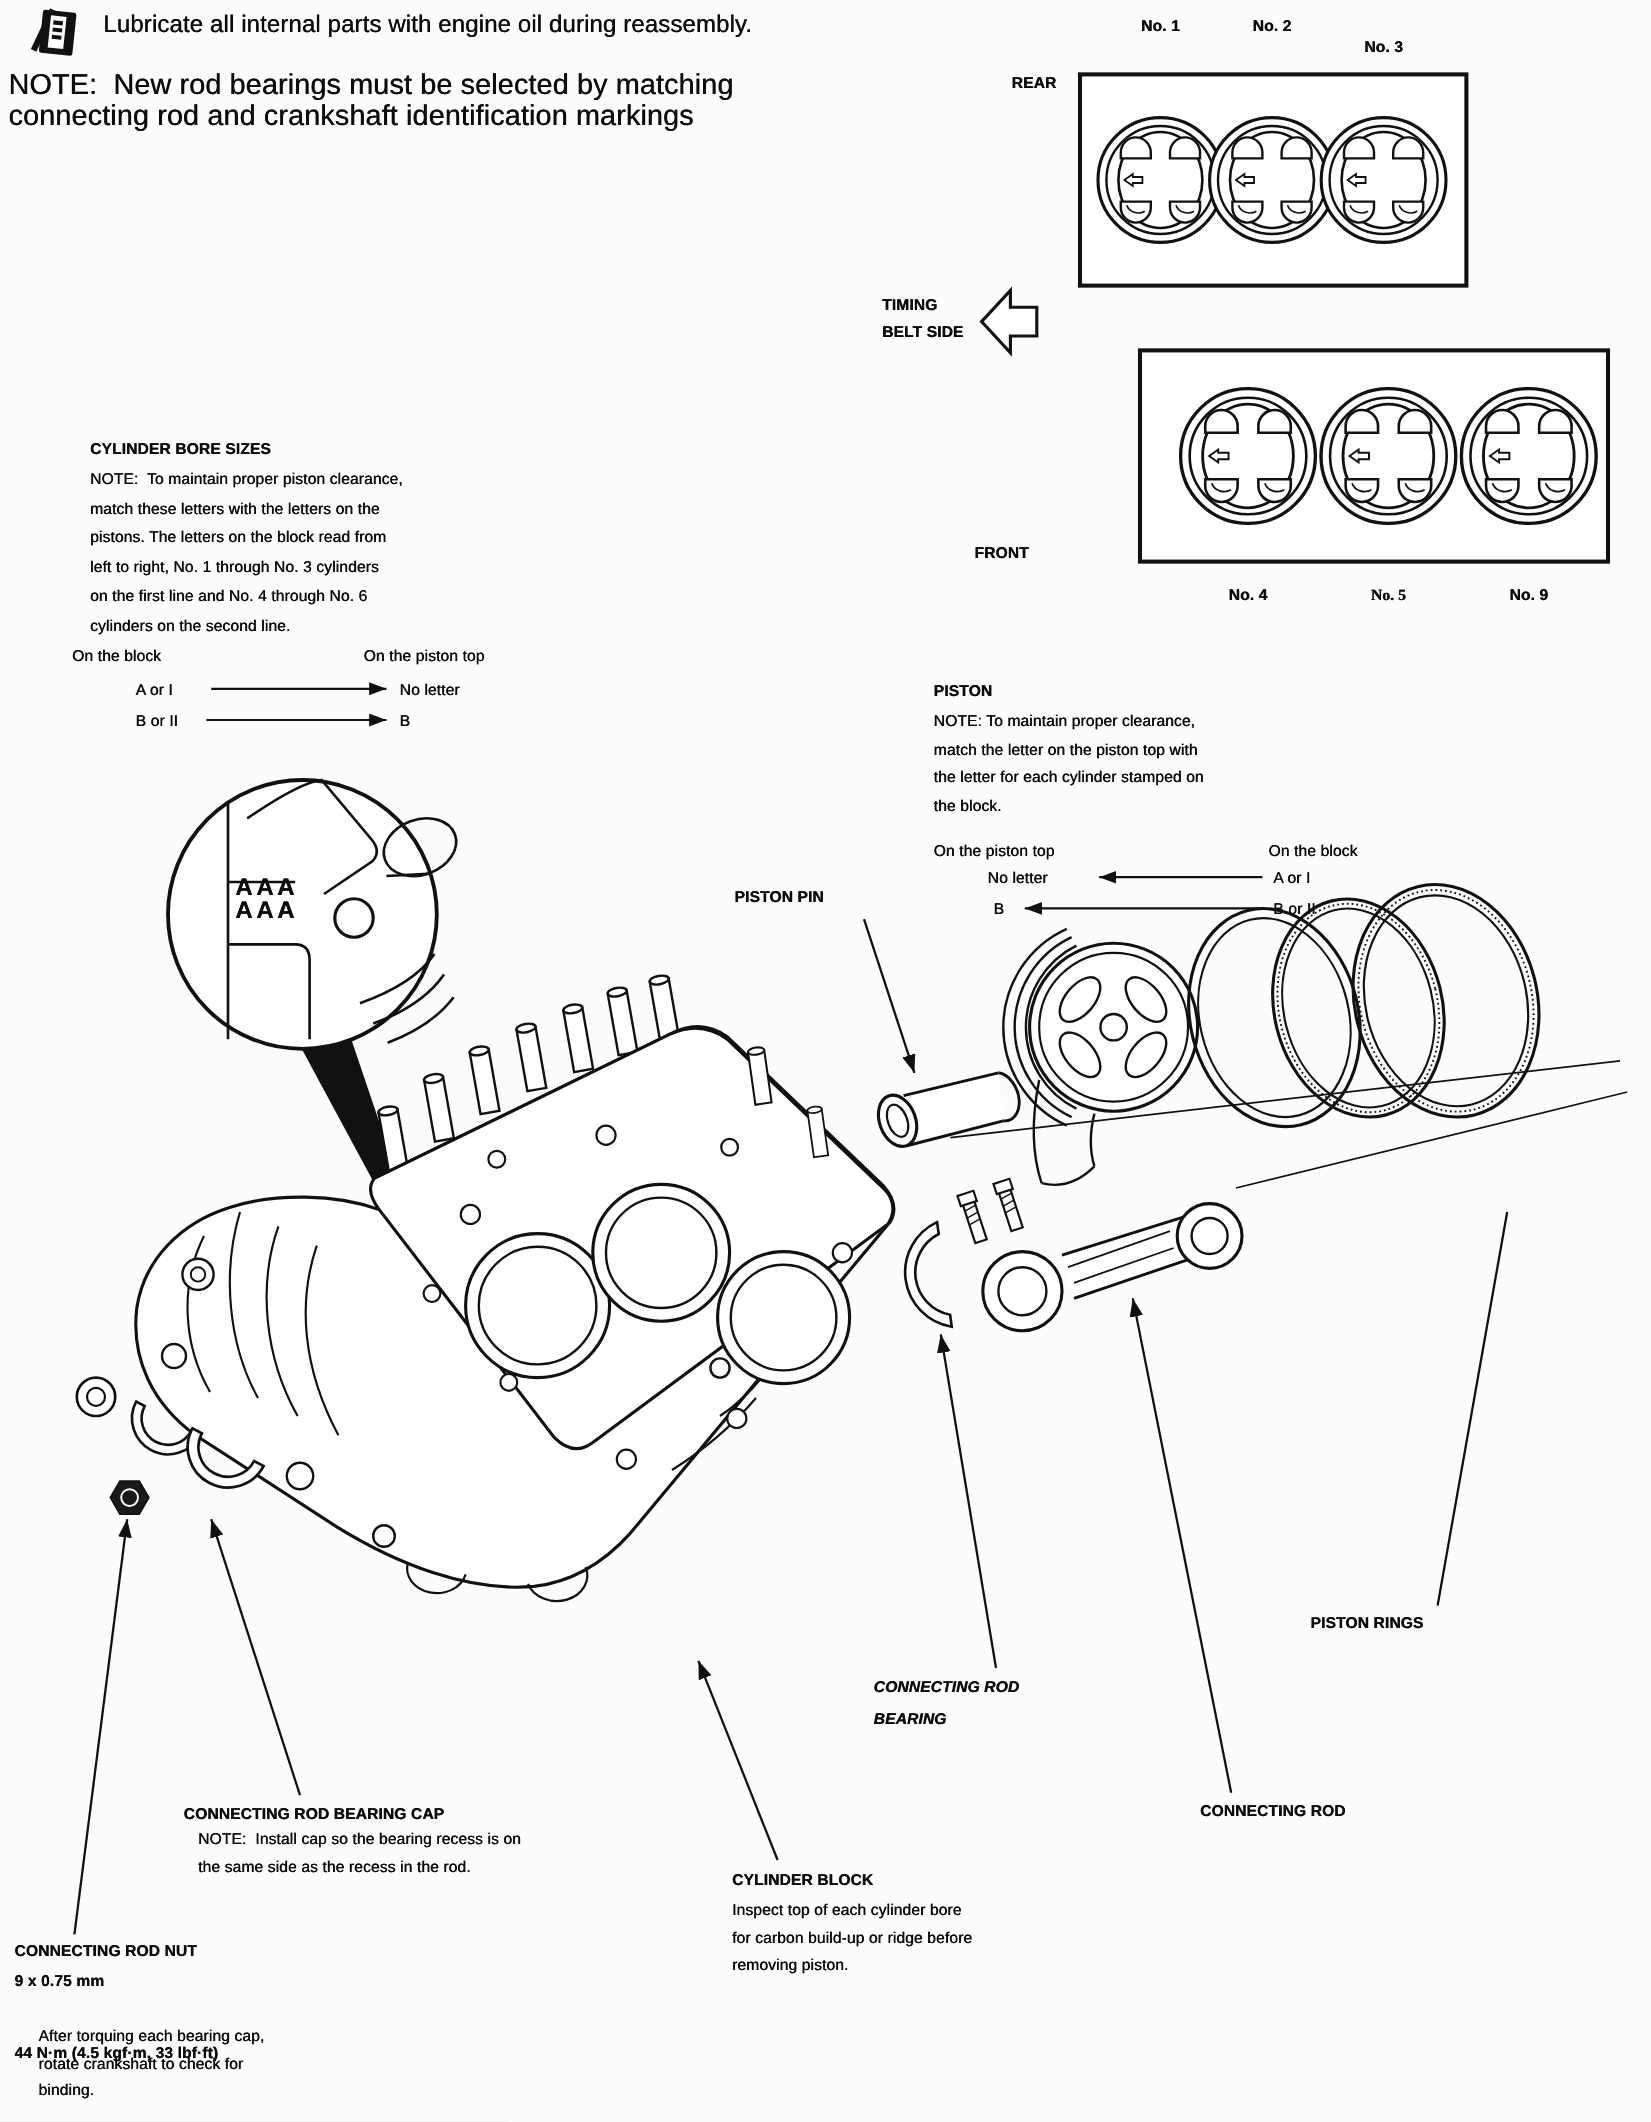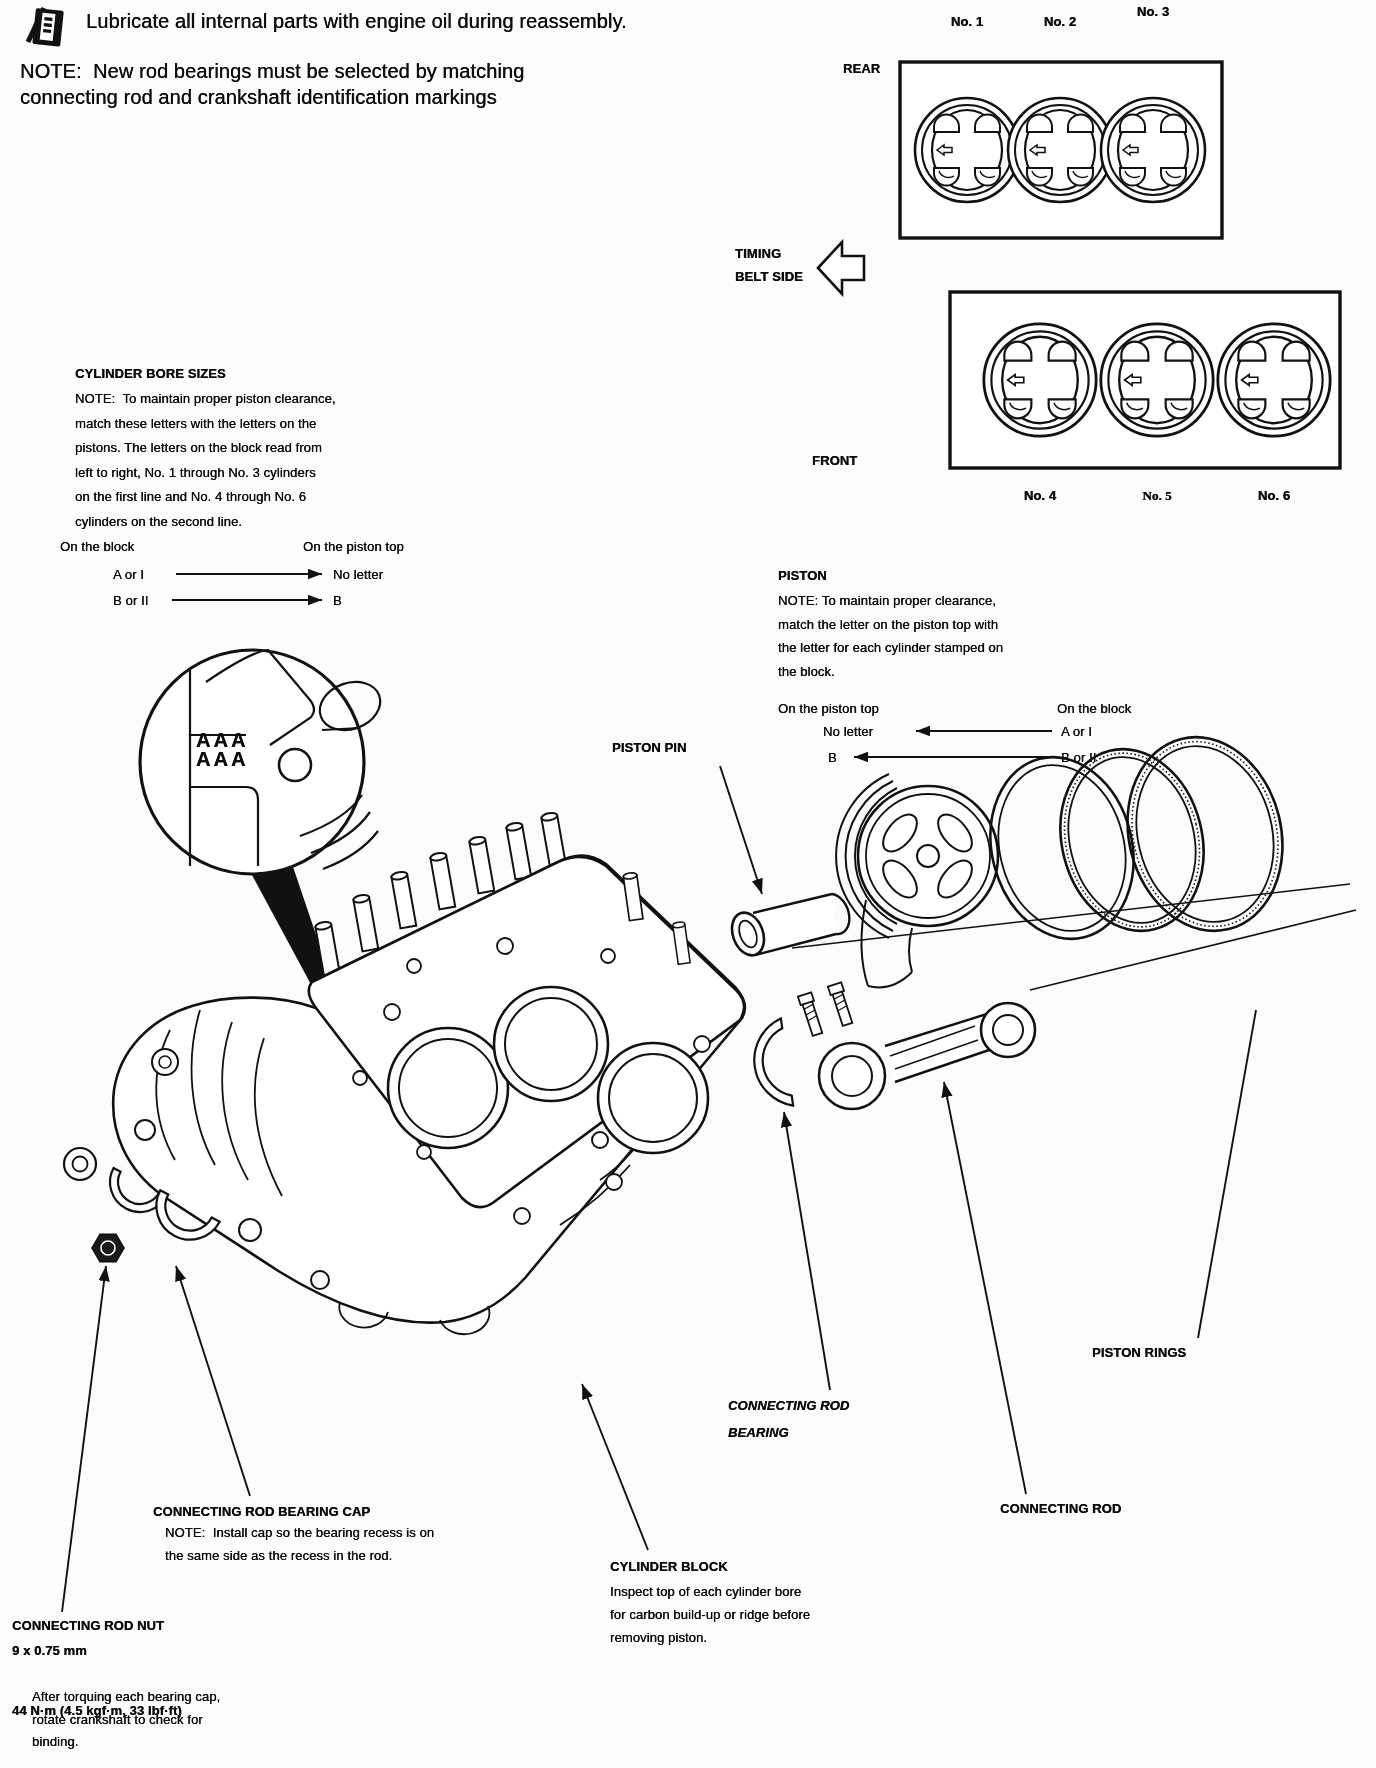--- a/index.html
+++ b/index.html
@@ -257,37 +257,37 @@
       <line x1="648" y1="1550" x2="582" y2="1384" marker-end="url(#ah)"></line>
       <line x1="830" y1="1390" x2="784" y2="1112" marker-end="url(#ah)"></line>
       <line x1="1026" y1="1494" x2="944" y2="1082" marker-end="url(#ah)"></line>
       <line x1="1198" y1="1338" x2="1256" y2="1010"></line>
       <line x1="720" y1="766" x2="762" y2="894" marker-end="url(#ah)"></line>
     </g>
   </svg>
 
   <div class="t" style="left:86px;top:10px;font-size:20px;">Lubricate all internal parts with engine oil during reassembly.</div>
 
-  <div class="t" style="left:20px;top:58px;font-size:20px;line-height:26px;">NOTE:  New rod bearings must be selected by matching
+  <div class="t" style="left:7px;top:58px;font-size:24px;line-height:26px;">NOTE:  New rod bearings must be selected by matching
 connecting rod and crankshaft identification markings</div>
 
   <div class="t b c" style="left:927px;top:10px;width:80px;">No. 1</div>
   <div class="t b c" style="left:1020px;top:10px;width:80px;">No. 2</div>
-  <div class="t b c" style="left:1113px;top:0;width:80px;">No. 3</div>
+  <div class="t b c" style="left:1113px;top:27px;width:80px;">No. 3</div>
 
   <div class="t b" style="left:843px;top:57px;">REAR</div>
 
   <div class="t b" style="left:735px;top:242px;">TIMING
 BELT SIDE</div>
 
   <div class="t b" style="left:812px;top:449px;">FRONT</div>
 
   <div class="t b c" style="left:1000px;top:484px;width:80px;">No. 4</div>
   <div class="t b c" style="left:1117px;top:484px;width:80px;font-family:Liberation Serif, serif;">No. 5</div>
-  <div class="t b c" style="left:1234px;top:484px;width:80px;">No. 6</div>
+  <div class="t b c" style="left:1234px;top:484px;width:80px;">No. 9</div>
 
   <div class="t b" style="left:75px;top:362px;">CYLINDER BORE SIZES</div>
   <div class="t" style="left:75px;top:387px;line-height:24.5px;">NOTE:  To maintain proper piston clearance,
 match these letters with the letters on the
 pistons. The letters on the block read from
 left to right, No. 1 through No. 3 cylinders
 on the first line and No. 4 through No. 6
 cylinders on the second line.</div>
   <div class="t" style="left:60px;top:535px;">On the block</div>
   <div class="t" style="left:303px;top:535px;">On the piston top</div>

